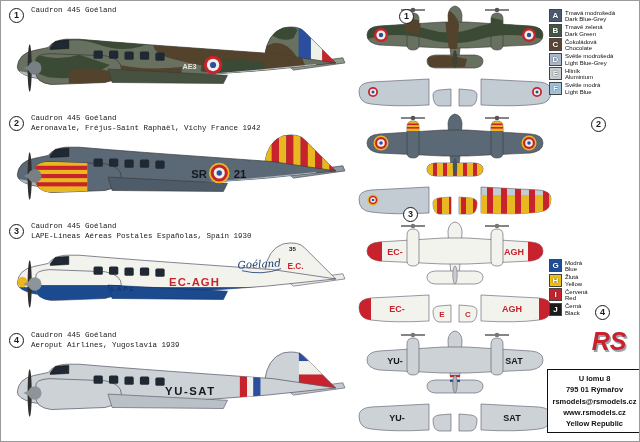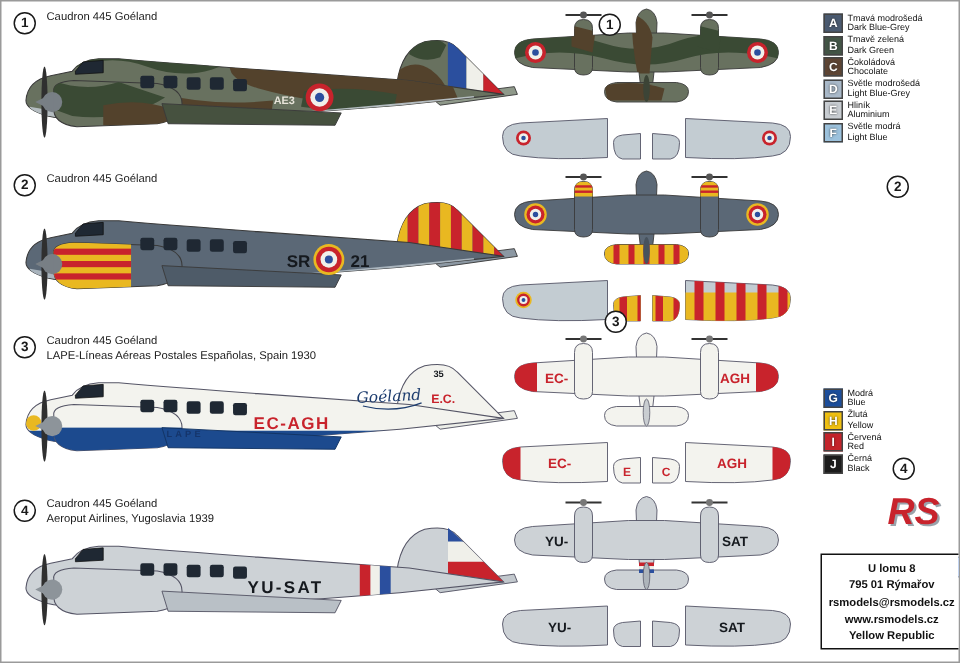--- a/index.html
+++ b/index.html
@@ -1,25 +1,25 @@
 <!DOCTYPE html>
 <html><head>
 <meta charset="utf-8">
 <style>
   html,body{margin:0;padding:0;}
   body{width:640px;height:442px;background:#dcdcdc;font-family:"Liberation Sans",sans-serif;}
   #sheet{position:relative;width:638px;height:440px;background:#ffffff;border:1px solid #9a9a9a;overflow:hidden;}
   .profile{position:absolute;left:6px;width:346px;height:106px;}
   .numcircle{position:absolute;width:13px;height:13px;border:1.3px solid #1a1a1a;border-radius:50%;
     font-size:9px;font-weight:bold;line-height:13px;text-align:center;color:#1a1a1a;background:#fff;z-index:5;}
-  .cap{position:absolute;left:24px;top:1px;font-size:7.5px;line-height:1.3;color:#1a1a1a;}
+  .cap{position:absolute;left:24px;top:1px;font-size:7.5px;line-height:1.3;color:#1a1a1a;font-family:Liberation Mono, monospace;}
   svg.side{position:absolute;left:0;top:18px;width:340px;height:86px;}
   svg text{font-family:"Liberation Sans",sans-serif;}
   .script-font{font-family:"DejaVu Serif",serif;font-style:italic;}
-  .tv{position:absolute;left:332px;width:196px;height:106px;}
+  .tv{position:absolute;left:356px;width:196px;height:106px;}
   svg.top{width:196px;height:106px;}
   .legend{position:absolute;left:548px;width:90px;}
   .lrow{display:flex;align-items:flex-start;height:12px;margin-bottom:2.5px;}
   .sw{width:11px;height:11px;flex:0 0 11px;border:1px solid #444;color:#fff;font-size:8px;font-weight:bold;
     text-align:center;line-height:11px;text-shadow:0 0 1.5px #222;}
   .ltxt{margin-left:3px;font-size:6px;line-height:1.15;color:#111;padding-top:0.5px;}
   .logo{position:absolute;left:568px;top:329px;width:80px;text-align:center;}
   .logo-rs{font-style:italic;font-weight:bold;font-size:25px;color:#c8232c;line-height:0.95;text-shadow:1.5px 1.5px 0 #9aa3ab;}
   .logo-box{margin-top:17px;border:1.5px solid #111;font-size:8.5px;font-weight:bold;letter-spacing:2.5px;color:#111;padding:1px 0;background:#3b82f6;}
   .addr{position:absolute;left:546px;top:368px;width:93px;border:1px solid #111;text-align:center;
@@ -87,20 +87,21 @@
       <ellipse cx="22" cy="43" rx="2" ry="23" fill="#2f2f2f"></ellipse>
       <circle cx="27" cy="43" r="6.5" fill="#787f85"></circle>
       <path d="M16,43 L28,37 L28,49 Z" fill="#787f85"></path>
     </svg>
   </section>
 
   <section class="profile" style="top:112px">
     <div class="numcircle" style="left:2px;top:3px">2</div>
     <div class="cap">
       <div>Caudron 445 Goéland</div>
+      <div>Aeronavale, Fréjus-Saint Raphaël, Vichy France 1942</div>
     </div>
     <svg class="side" viewBox="0 0 330 82">
       <defs>
         <clipPath id="fus2">
             <path d="M10,42 Q11,29 26,26 L40,23 Q45,16 57,15 L70,15 Q105,18 160,22 L258,29 L319,38 L252,45 Q180,51 110,54 Q48,57 24,52 Q10,48 10,42 Z"></path>
           </clipPath>
         <clipPath id="fin2">
             <path d="M250,31 Q253,9 268,4 Q283,1 289,8 L294,13 L319,38 L250,36 Z"></path>
           </clipPath>
         <clipPath id="nac2">

